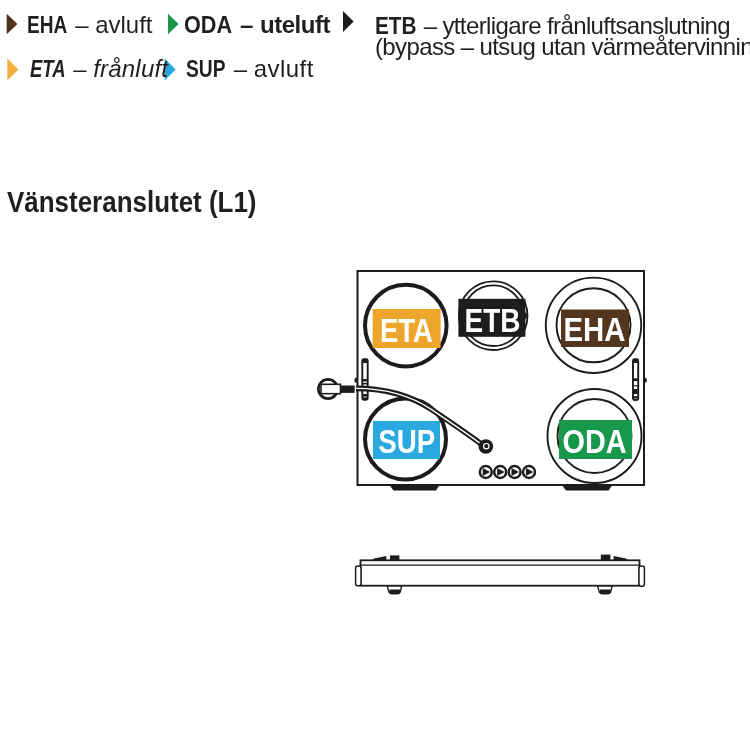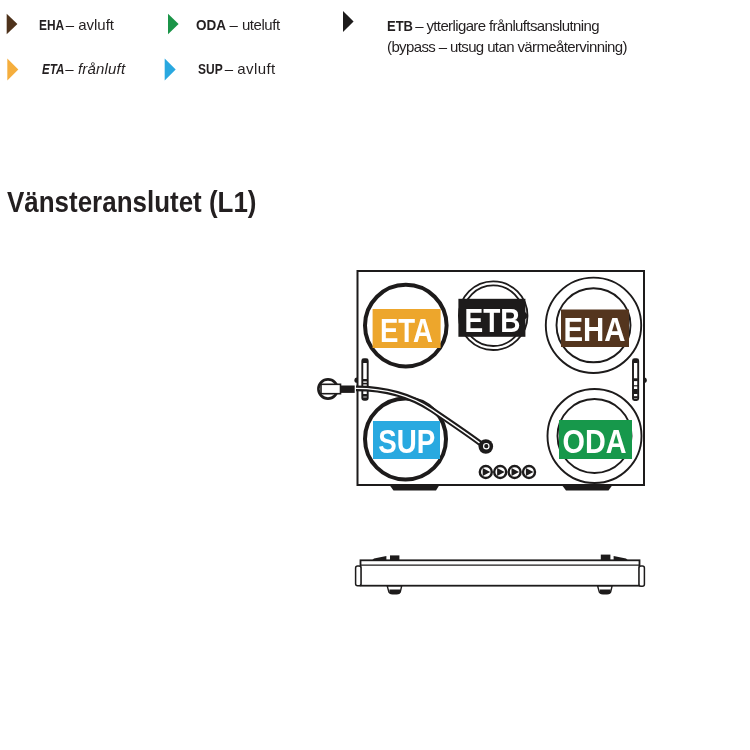--- a/index.html
+++ b/index.html
@@ -1,18 +1,18 @@
 <!DOCTYPE html>
 <html><head>
 <meta charset="utf-8">
 <style>
   html,body{margin:0;padding:0;}
   body{width:750px;height:750px;background:#fff;position:relative;overflow:hidden;
        font-family:"Liberation Sans",sans-serif;color:#231f20;}
-  .leg{position:absolute;font-size:15px;line-height:20px;letter-spacing:0;white-space:nowrap;margin-left:12px;}
+  .leg{position:absolute;font-size:24px;line-height:20px;letter-spacing:0;white-space:nowrap;}
   .leg b{display:inline-block;transform-origin:0 80%;}
   #svg{position:absolute;left:0;top:0;}
 </style>
 </head>
 <body>
 <svg id="svg" width="750" height="750" viewBox="0 0 750 750">
 
   <polygon points="6.7,13.8 17.4,24 6.7,34.2" fill="#4e321b"></polygon>
   <polygon points="168,13.8 178.6,24 168,34.2" fill="#1b9448"></polygon>
   <polygon points="343,11 353.6,21.5 343,32" fill="#1d1b1b"></polygon>
@@ -102,18 +102,18 @@
   <rect x="600.8" y="554.6" width="9.6" height="6" fill="#1d1b1b"></rect>
   <polygon points="613.6,555.9 626,558.4 628.2,560.6 613.6,560.6" fill="#1d1b1b"></polygon>
 
   <path d="M387.2 586 L401.7 586 L400.6 590.6 Q400.2 593.8 396.6 593.8 L392.6 593.8 Q389 593.8 388.5 590.6 Z" fill="#fff" stroke="#1d1b1b" stroke-width="1.4"></path>
   <path d="M389.4 589.6 h10.8 v2.1 q0 2.3 -2.3 2.3 h-6.2 q-2.3 0 -2.3 -2.3 z" fill="#1d1b1b"></path>
   <path d="M597.6 586 L612.1 586 L611 590.6 Q610.6 593.8 607 593.8 L603 593.8 Q599.4 593.8 598.9 590.6 Z" fill="#fff" stroke="#1d1b1b" stroke-width="1.4"></path>
   <path d="M599.8 589.6 h10.8 v2.1 q0 2.3 -2.3 2.3 h-6.2 q-2.3 0 -2.3 -2.3 z" fill="#1d1b1b"></path>
 </svg>
 
 <div class="leg" style="left:26.5px;top:14.5px;"><b style="transform:scaleX(0.794);margin-right:-8.7px;">EHA</b> – avluft</div>
-<div class="leg" style="left:184.3px;top:14.5px;"><b style="transform:scaleX(0.9);margin-right:-4.4px;">ODA</b> – <span style="letter-spacing:-0.45px">uteluft</span></div>
+<div class="leg" style="left:184.3px;top:14.5px;font-weight:bold;"><b style="transform:scaleX(0.9);margin-right:-4.4px;">ODA</b> – <span style="letter-spacing:-0.45px">uteluft</span></div>
 <div class="leg" style="left:375px;top:14.7px;line-height:21.3px;letter-spacing:-0.62px;"><b style="transform:scaleX(0.865);margin-right:-5.4px;letter-spacing:0;">ETB</b> – ytterligare frånluftsanslutning<br>(bypass – utsug utan värmeåtervinning)</div>
 <div class="leg" style="left:29.5px;top:59px;font-style:italic;"><b style="transform:scaleX(0.77);margin-right:-9.2px;">ETA</b> – <span style="letter-spacing:0.2px">frånluft</span></div>
 <div class="leg" style="left:185.9px;top:59px;"><b style="transform:scaleX(0.8);margin-right:-8.1px;">SUP</b> – <span style="letter-spacing:0.42px">avluft</span></div>
 
 <div style="position:absolute;left:7.2px;top:187.9px;font-size:29px;line-height:29px;font-weight:bold;transform:scaleX(0.895);transform-origin:0 0;white-space:nowrap;">Vänsteranslutet (L1)</div>
 
 </body></html>

